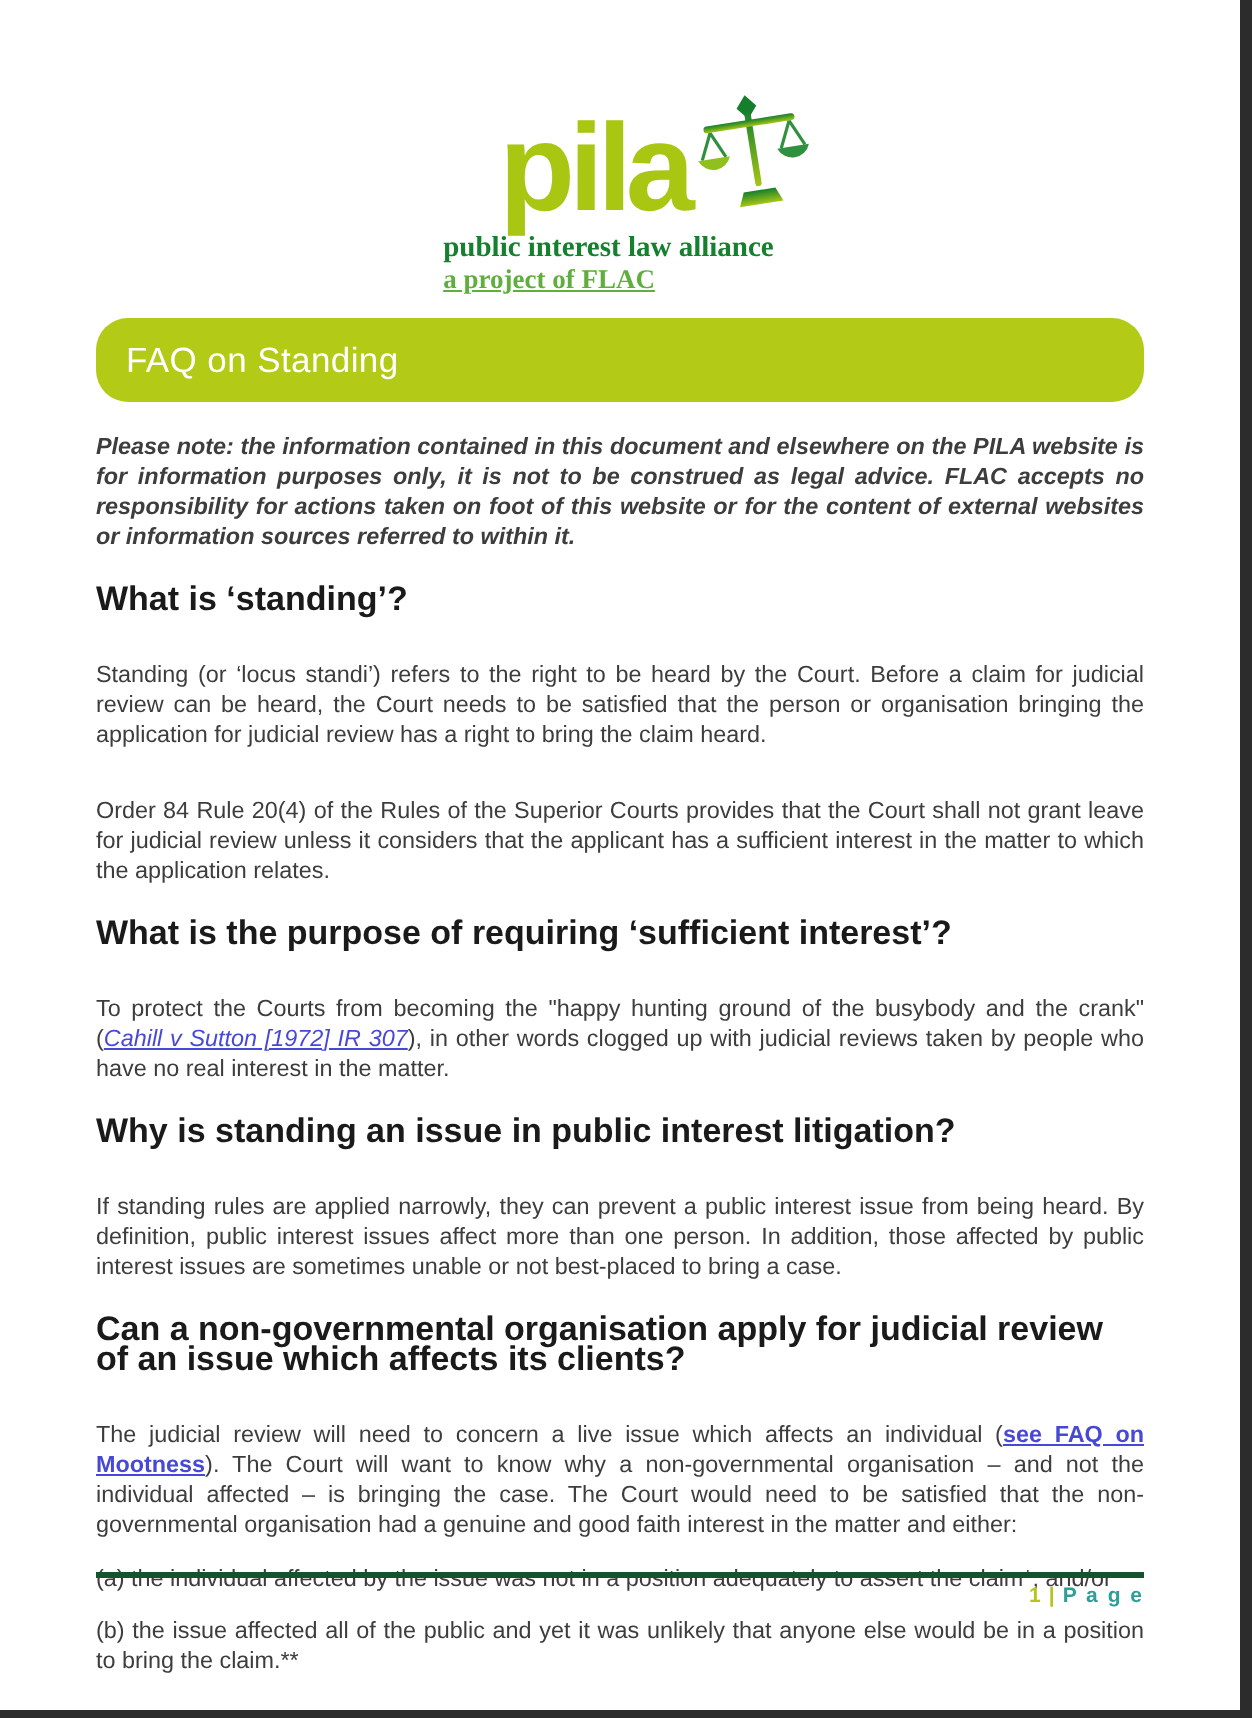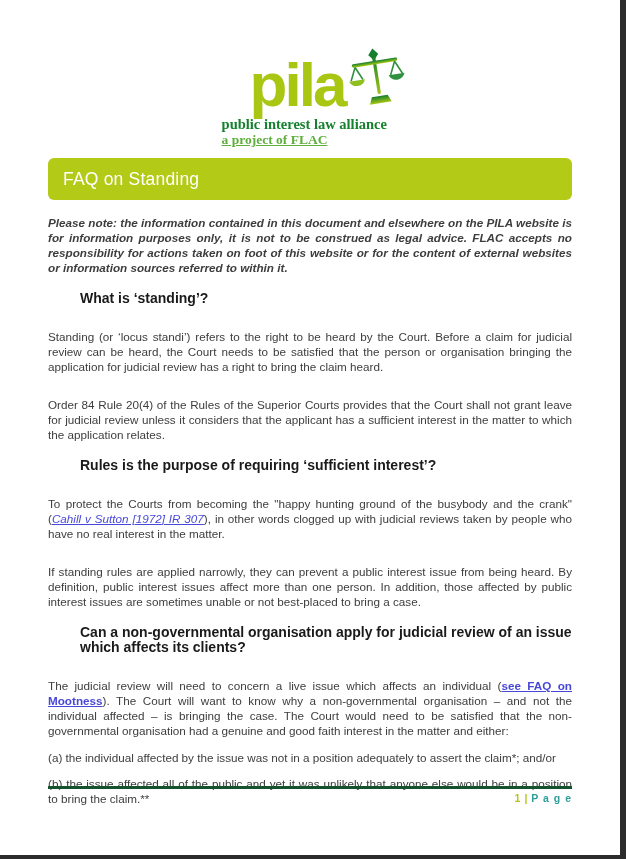--- a/index.html
+++ b/index.html
@@ -16,28 +16,28 @@
   .pila-row{display:flex;align-items:flex-end;height:66px;}
   .pila-word{font-size:62px;font-weight:bold;letter-spacing:-3px;line-height:58px;
              color:#a9c613;font-family:"Liberation Sans",sans-serif;margin-left:38px;}
   .scales{margin-left:4px;margin-bottom:2px;}
   .logo-tagline{margin-top:2px;margin-left:10px;font-family:"Liberation Serif",serif;
                 font-weight:bold;font-size:14.5px;line-height:16px;color:#15802e;}
   .logo-subtagline{margin-left:10px;font-family:"Liberation Serif",serif;
                    font-weight:bold;font-size:13.5px;line-height:15px;color:#5fae3e;text-decoration:underline;}
 
   
-  .banner{margin-top:10px;height:42px;background:#b3ca17;border-radius:6px;
+  .banner{margin-top:10px;height:42px;background:#b3ca17;border-radius:16px;
           display:flex;align-items:center;}
   .banner-title{color:#ffffff;font-size:17.5px;padding-left:15px;letter-spacing:.2px;}
 
   
   .disclaimer{margin-top:15px;font-style:italic;font-weight:bold;color:#3d3d3d;
               font-size:11.7px;line-height:15px;text-align:justify;}
-  .q-heading{margin-top:16px;font-weight:bold;color:#1a1a1a;font-size:14px;line-height:15px;margin-left:32px;}
+  .q-heading{margin-top:16px;font-weight:bold;color:#1a1a1a;font-size:17px;line-height:15px;}
   .answer{margin-top:23px;color:#3d3d3d;font-size:11.7px;line-height:15px;text-align:justify;}
   .doc-link{color:#4848d8;text-decoration:underline;cursor:pointer;}
   .case-link{font-style:italic;}
   .bold-link{font-weight:bold;}
   .list-para{margin-top:11px;color:#3d3d3d;font-size:11.7px;line-height:15px;text-align:justify;}
 
   
   .footer{position:absolute;left:48px;top:786px;width:524px;border-top:3px solid #14532d;
           text-align:right;padding-top:3px;font-size:10.5px;font-weight:bold;letter-spacing:1px;}
   .footer .num{color:#b6c41d;}
@@ -90,25 +90,26 @@
     <div>
       <p class="q-heading">What is ‘standing’?</p>
       <p class="answer">Standing (or ‘locus standi’) refers to the right to be heard by the Court. Before a claim for judicial review can be heard, the Court needs to be satisfied that the person or organisation bringing the application for judicial review has a right to bring the claim heard.</p>
     </div>
 
     <div>
       <p class="answer">Order 84 Rule 20(4) of the Rules of the Superior Courts provides that the Court shall not grant leave for judicial review unless it considers that the applicant has a sufficient interest in the matter to which the application relates.</p>
     </div>
 
     <div>
-      <p class="q-heading">Rules is the purpose of requiring ‘sufficient interest’?</p>
+      <p class="q-heading">What is the purpose of requiring ‘sufficient interest’?</p>
       <p class="answer"><span>To protect the Courts from becoming the "happy hunting ground of the busybody and the crank" (</span><span class="doc-link case-link">Cahill v Sutton [1972] IR 307</span><span>), in other words clogged up with judicial reviews taken by people who have no real interest in the matter.</span></p>
     </div>
 
     <div>
+      <p class="q-heading">Why is standing an issue in public interest litigation?</p>
       <p class="answer">If standing rules are applied narrowly, they can prevent a public interest issue from being heard. By definition, public interest issues affect more than one person. In addition, those affected by public interest issues are sometimes unable or not best-placed to bring a case.</p>
     </div>
 
     <div>
       <p class="q-heading">Can a non-governmental organisation apply for judicial review of an issue which affects its clients?</p>
       <p class="answer"><span>The judicial review will need to concern a live issue which affects an individual (</span><span class="doc-link bold-link">see FAQ on Mootness</span><span>). The Court will want to know why a non-governmental organisation – and not the individual affected – is bringing the case. The Court would need to be satisfied that the non-governmental organisation had a genuine and good faith interest in the matter and either:</span></p>
     </div>
 
     <p class="list-para">(a) the individual affected by the issue was not in a position adequately to assert the claim*; and/or</p>
     <p class="list-para">(b) the issue affected all of the public and yet it was unlikely that anyone else would be in a position to bring the claim.**</p>

